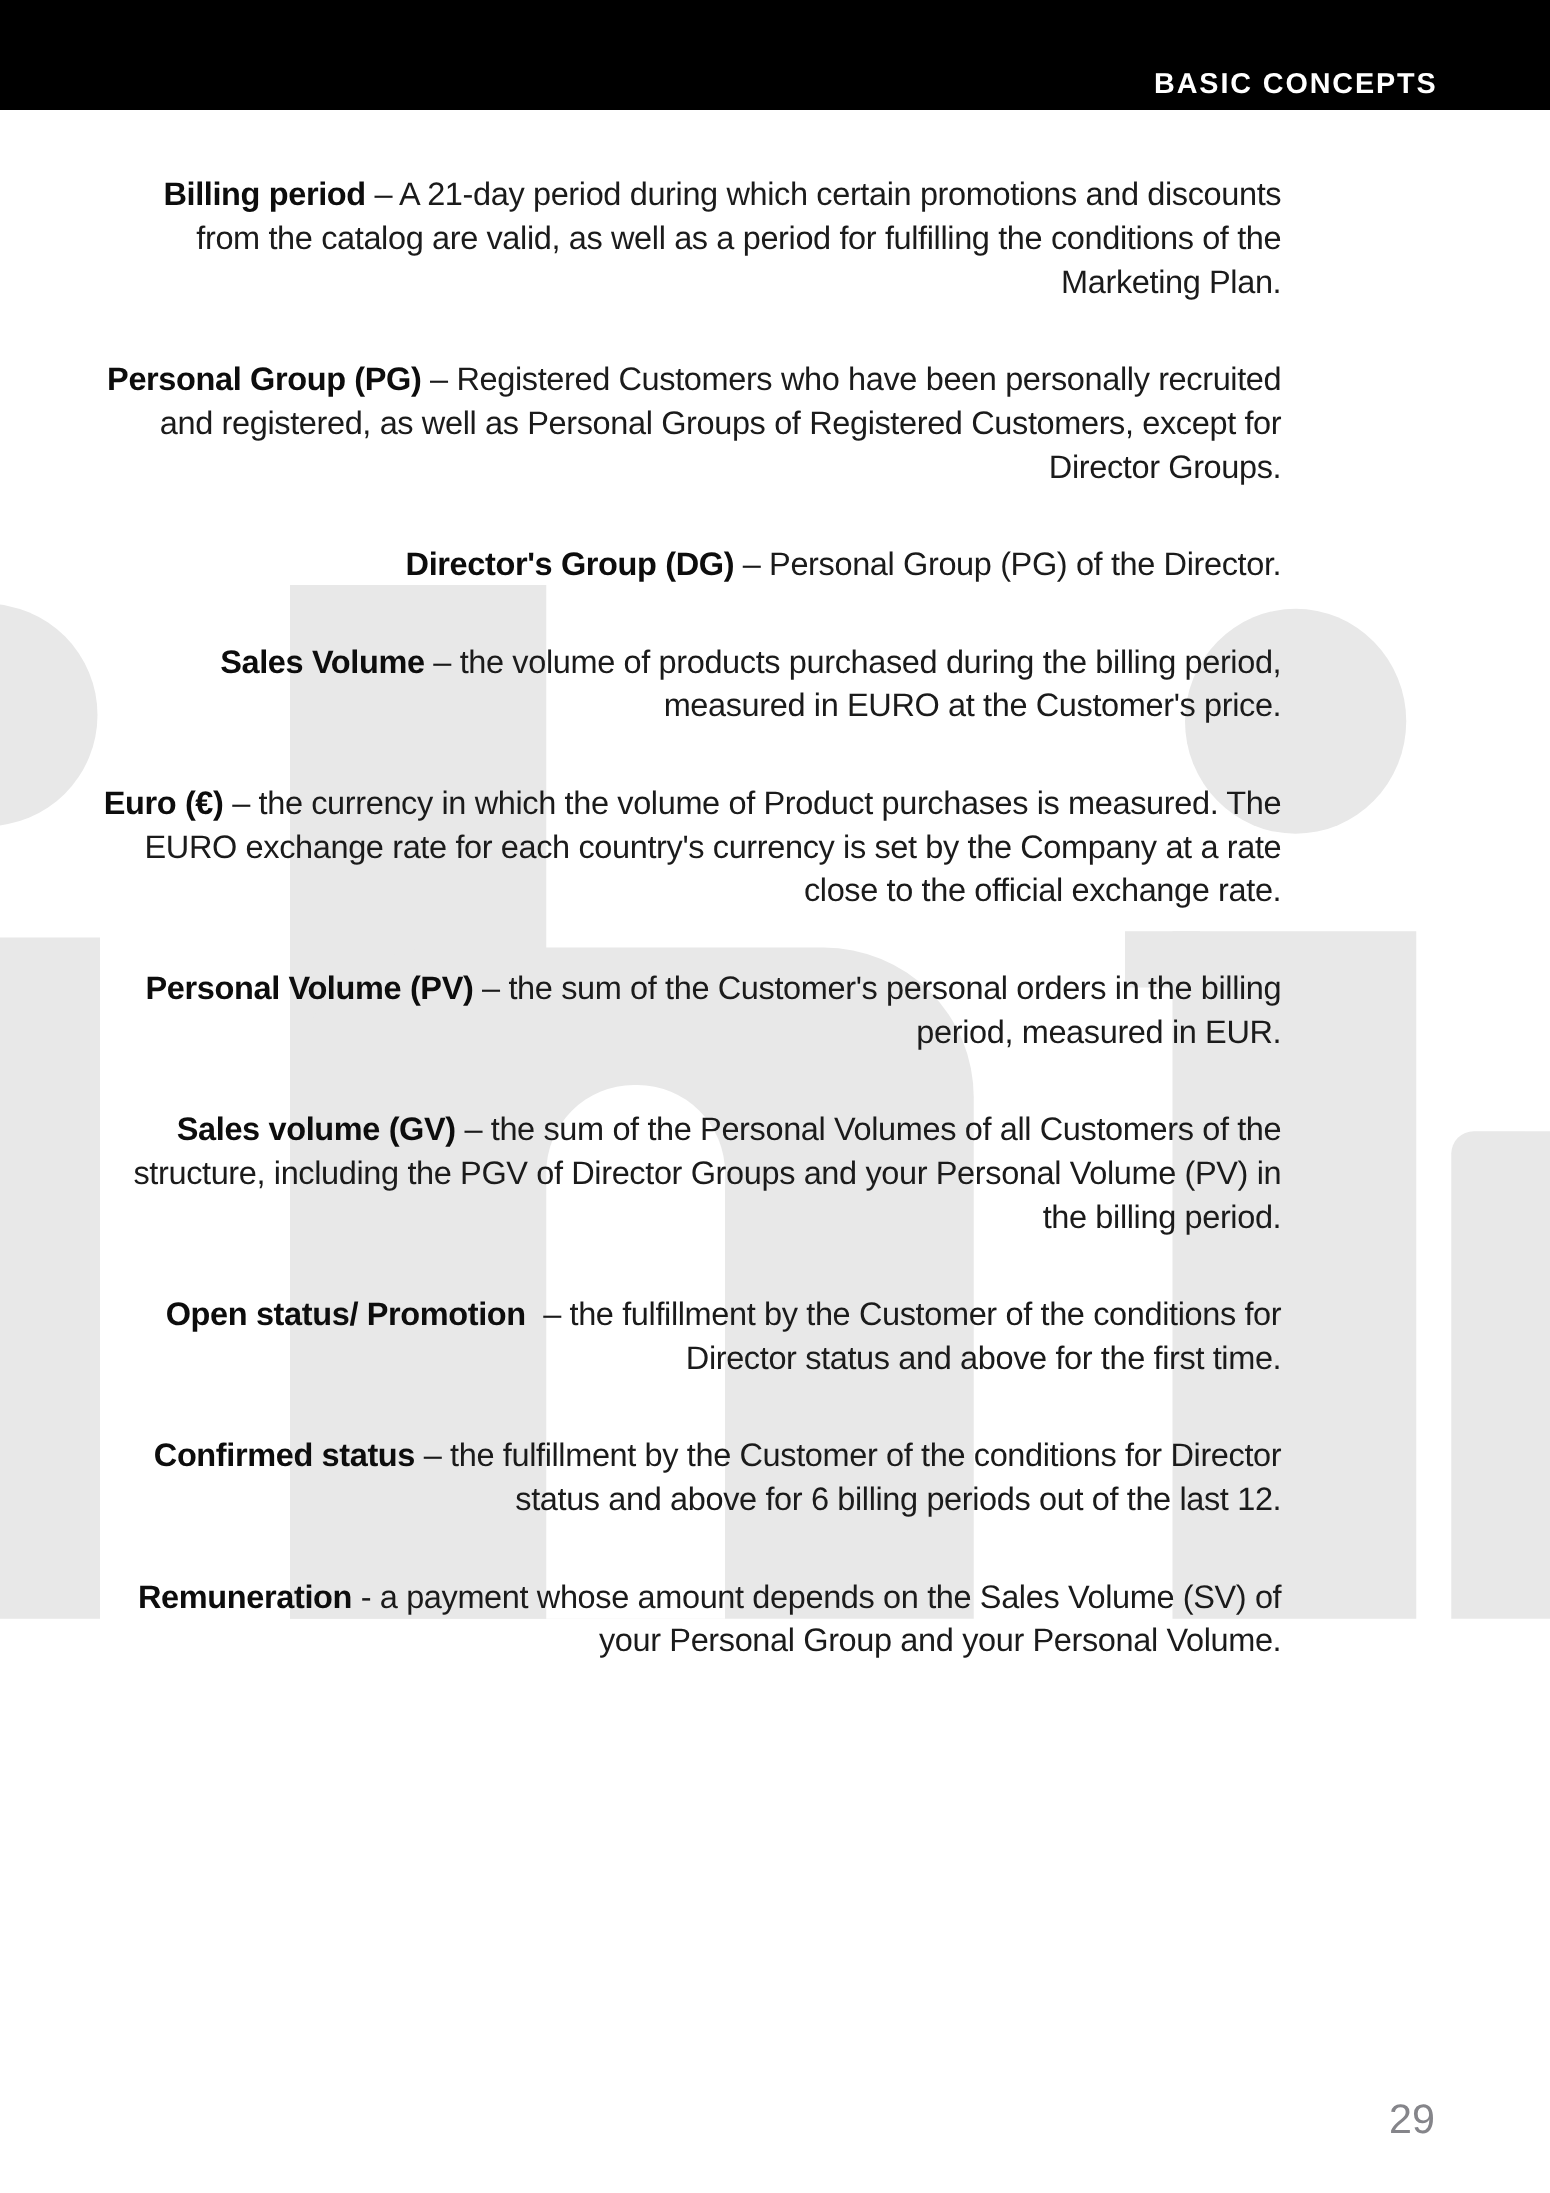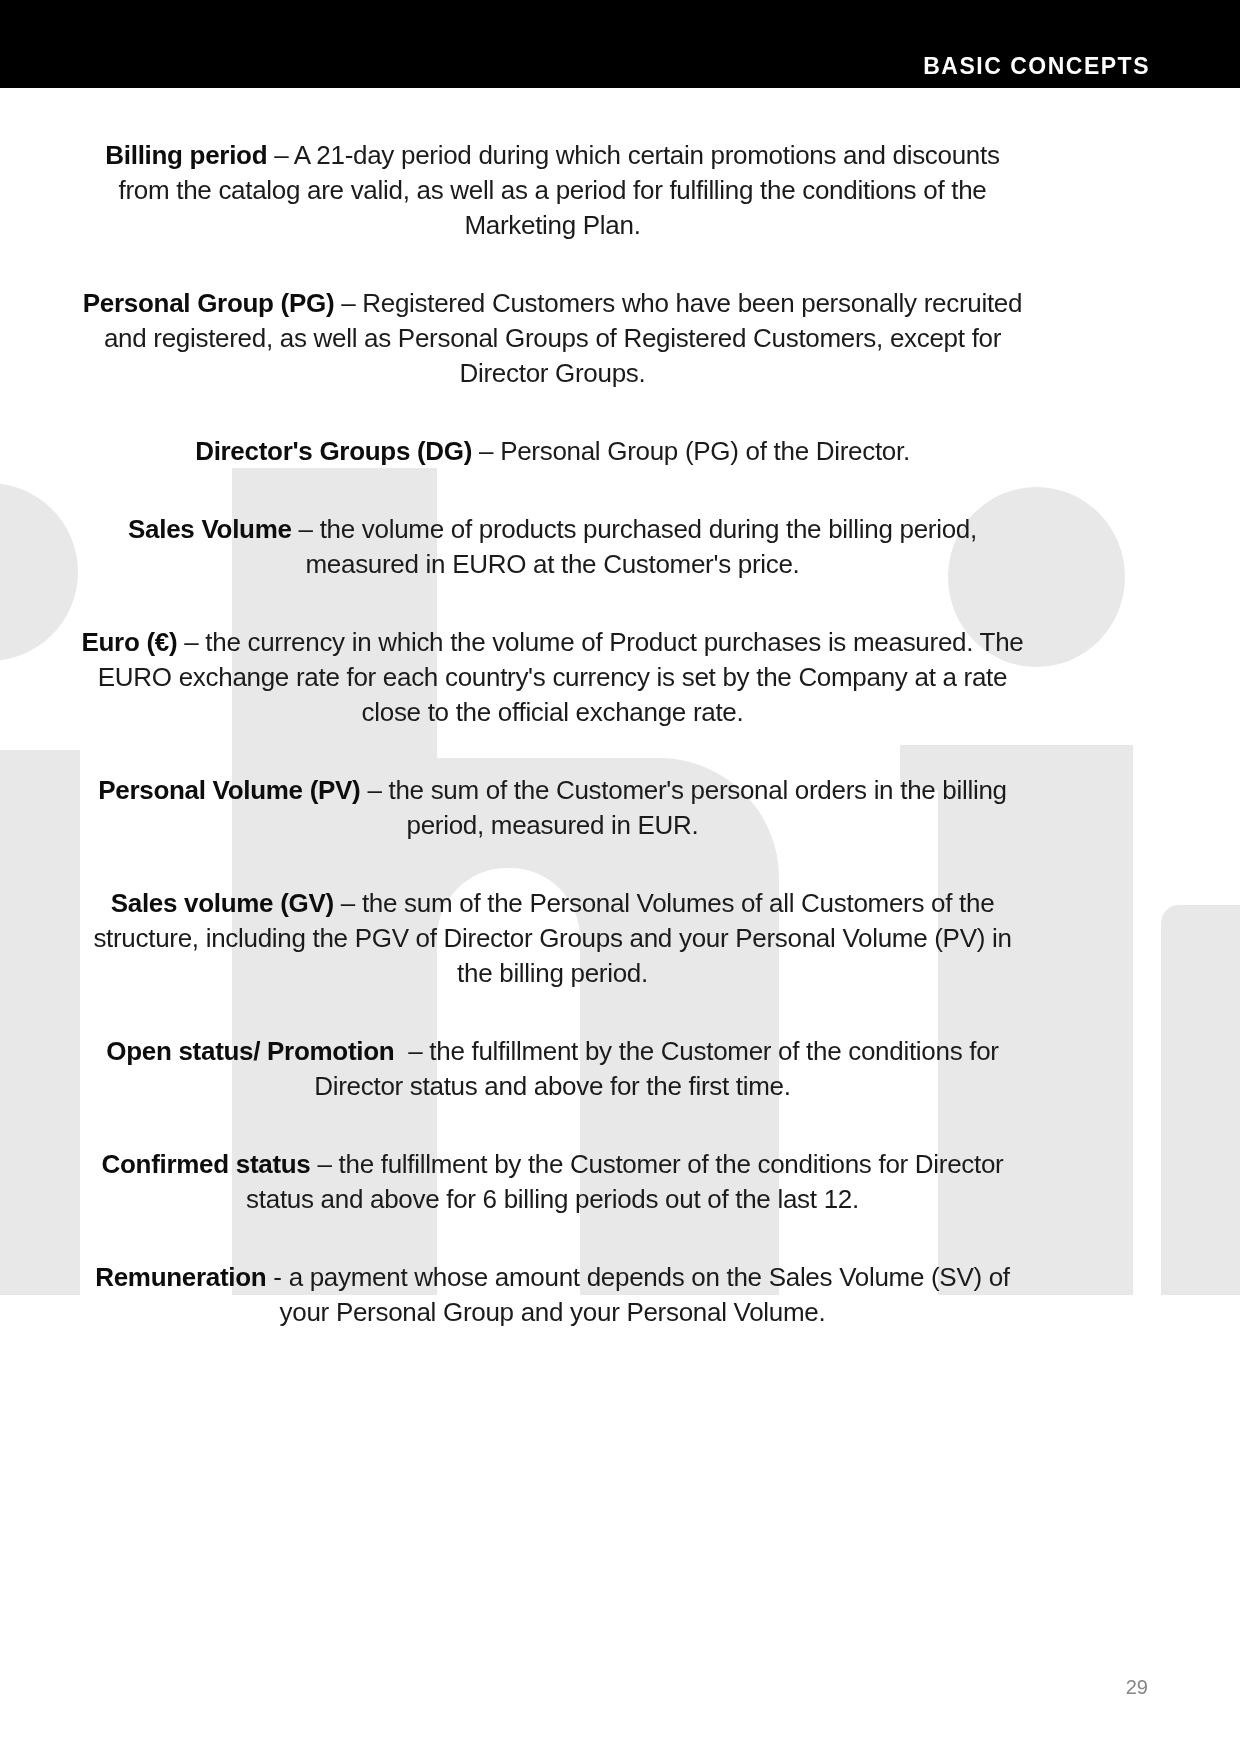--- a/index.html
+++ b/index.html
@@ -41,29 +41,29 @@
   
   .content{
     position:absolute;left:80px;top:138px;width:945px;
   }
   .entry{
     margin:0 0 43px 0;
     font-size:26px;
     line-height:35px;
     letter-spacing:-0.3px;
     color:#1b1b1b;
-    text-align:center;
+    text-align:right;
   }
   .entry .term{font-weight:700;color:#0d0d0d;}
   .entry .sep{white-space:pre-wrap;}
   .entry .def{font-weight:400;}
   
   .page-number{
     position:absolute;right:92px;top:1676px;
-    font-size:20px;color:#85858a;
+    font-size:33px;color:#85858a;
   }
 </style>
 </head>
 <body>
 
 <div class="page">
 
   <div class="watermark">
     <div class="wm wm-dot-left"></div>
     <div class="wm wm-stem-left"></div>
@@ -82,21 +82,21 @@
 
   <div class="content">
 
   <p class="entry">
       <span class="term">Billing period</span><span class="sep"> – </span><span class="def">A 21-day period during which certain promotions and discounts from the catalog are valid, as well as a period for fulfilling the conditions of the Marketing Plan.</span>
     </p>
       <p class="entry">
       <span class="term">Personal Group (PG)</span><span class="sep"> – </span><span class="def">Registered Customers who have been personally recruited and registered, as well as Personal Groups of Registered Customers, except for Director Groups.</span>
     </p>
       <p class="entry">
-      <span class="term">Director's Groups (DG)</span><span class="sep"> – </span><span class="def">Personal Group (PG) of the Director.</span>
+      <span class="term">Director's Group (DG)</span><span class="sep"> – </span><span class="def">Personal Group (PG) of the Director.</span>
     </p>
       <p class="entry">
       <span class="term">Sales Volume</span><span class="sep"> – </span><span class="def">the volume of products purchased during the billing period, measured in EURO at the Customer's price.</span>
     </p>
       <p class="entry">
       <span class="term">Euro (€)</span><span class="sep"> – </span><span class="def">the currency in which the volume of Product purchases is measured. The EURO exchange rate for each country's currency is set by the Company at a rate close to the official exchange rate.</span>
     </p>
       <p class="entry">
       <span class="term">Personal Volume (PV)</span><span class="sep"> – </span><span class="def">the sum of the Customer's personal orders in the billing period, measured in EUR.</span>
     </p>

